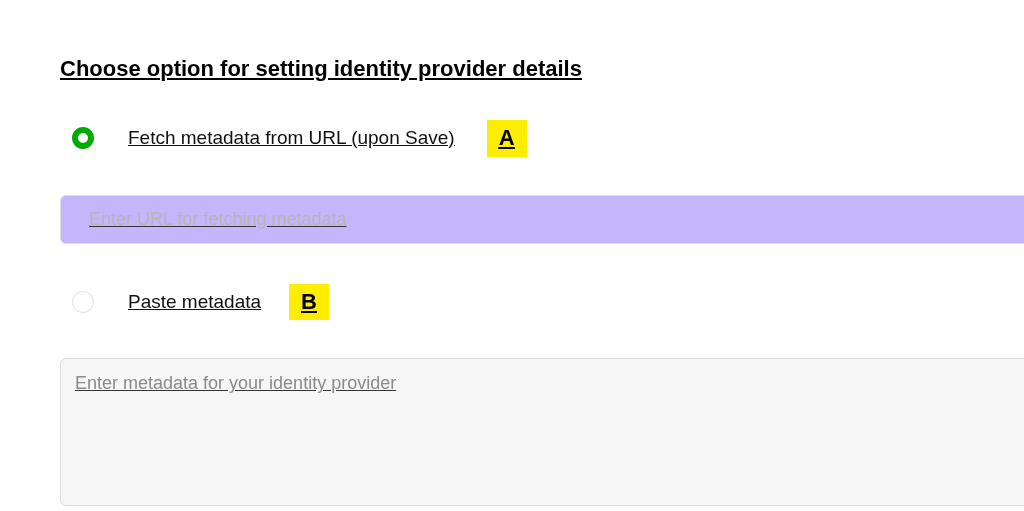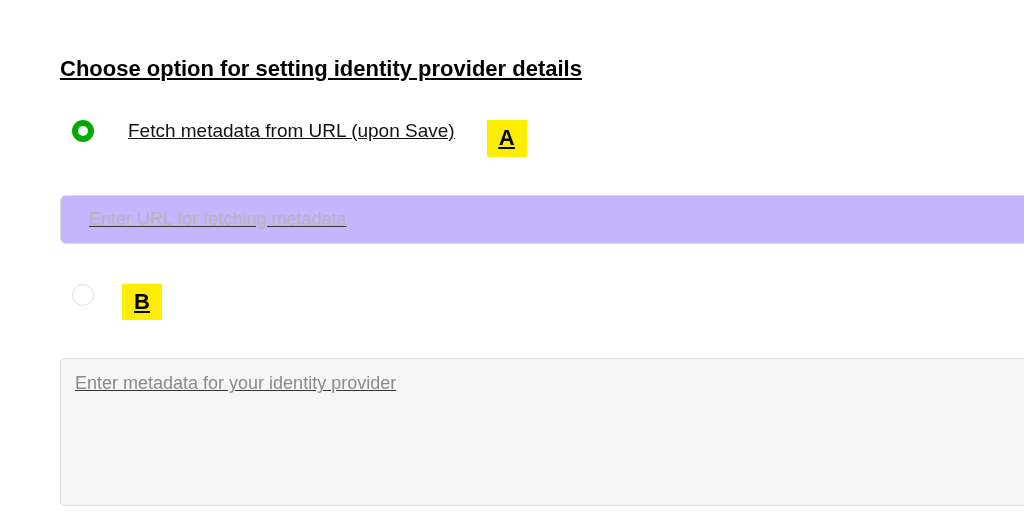--- a/index.html
+++ b/index.html
@@ -18,20 +18,21 @@
 
     .heading {
       font-size: 22px;
       font-weight: 700;
       color: #000;
       margin-bottom: 26px;
     }
 
     .option-row {
       display: flex;
+      align-items: center;
       gap: 10px;
       margin-bottom: 14px;
     }
 
     .radio {
       width: 22px;
       height: 22px;
       border-radius: 50%;
       flex: 0 0 auto;
       cursor: pointer;
@@ -113,19 +114,20 @@
 <div class="option-row">
   <span class="radio radio-selected"></span>
   <span class="option-label">Fetch metadata from URL (upon Save)</span>
   <span class="annotation ann-a">A</span>
 </div>
 
 <input type="text" class="url-input" placeholder="Enter URL for fetching metadata" style="">
 
 <div class="option-row">
   <span class="radio radio-unselected"></span>
+  <span class="option-label">Paste metadata</span>
   <span class="annotation ann-b">B</span>
 </div>
 
 <textarea class="meta-textarea" placeholder="Enter metadata for your identity provider" style=""></textarea>
 
 
 
 
 </body></html>

